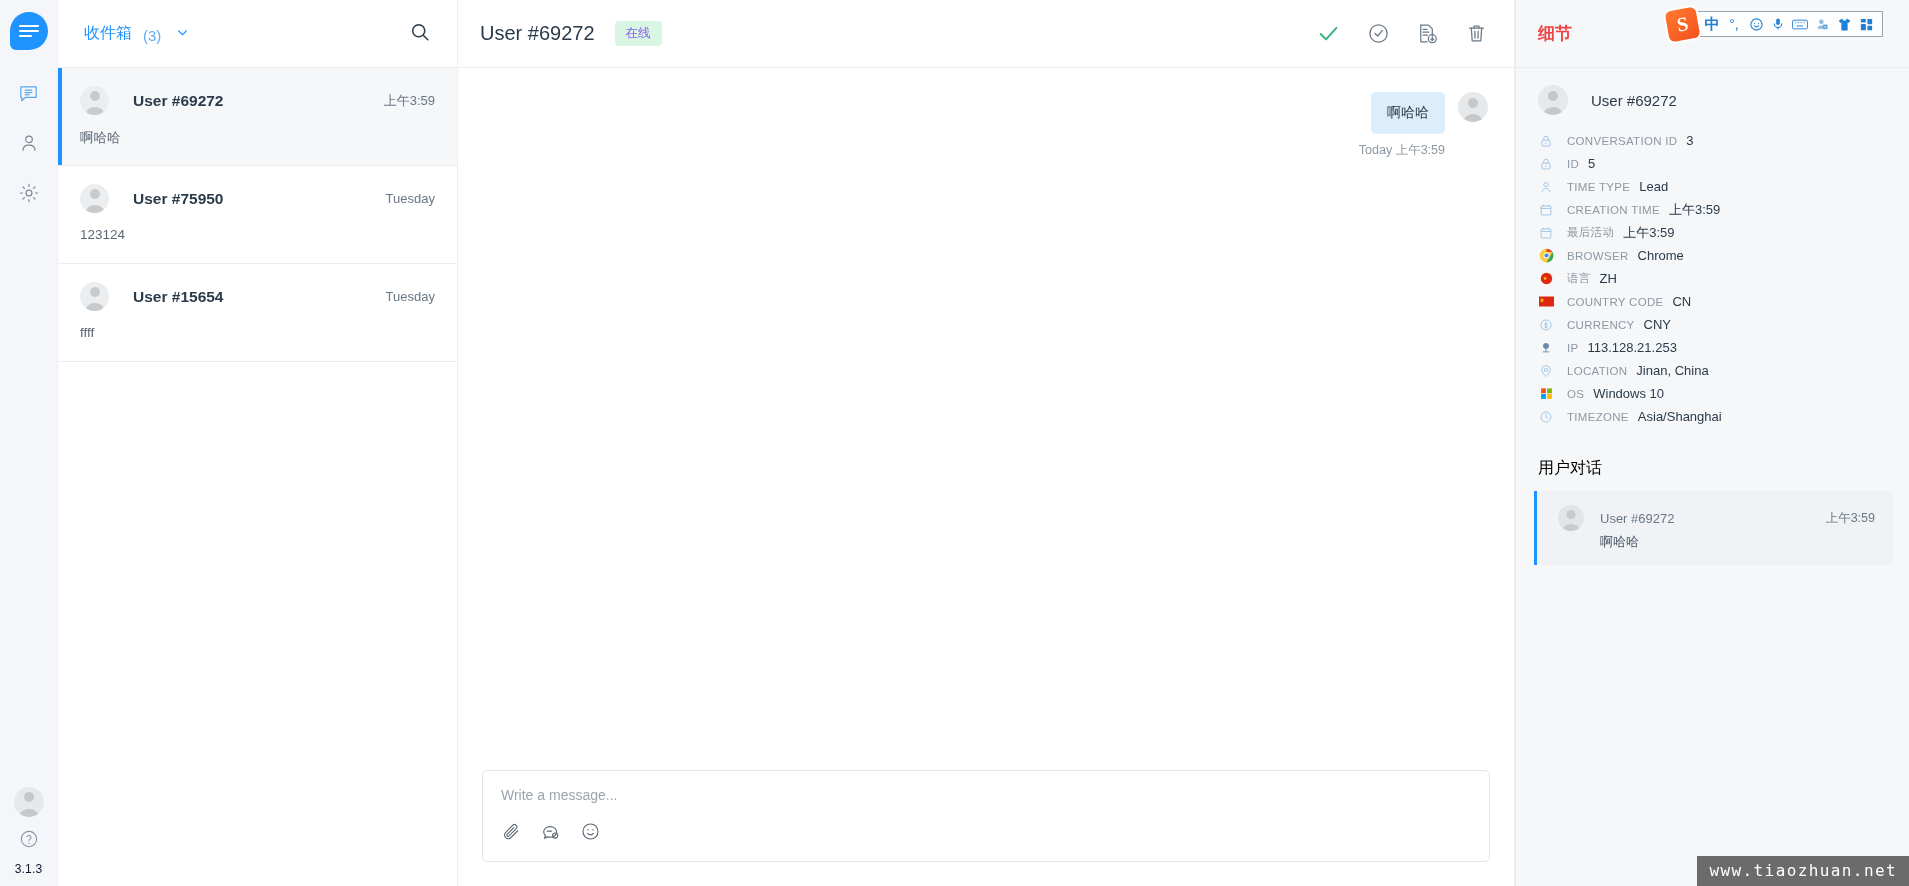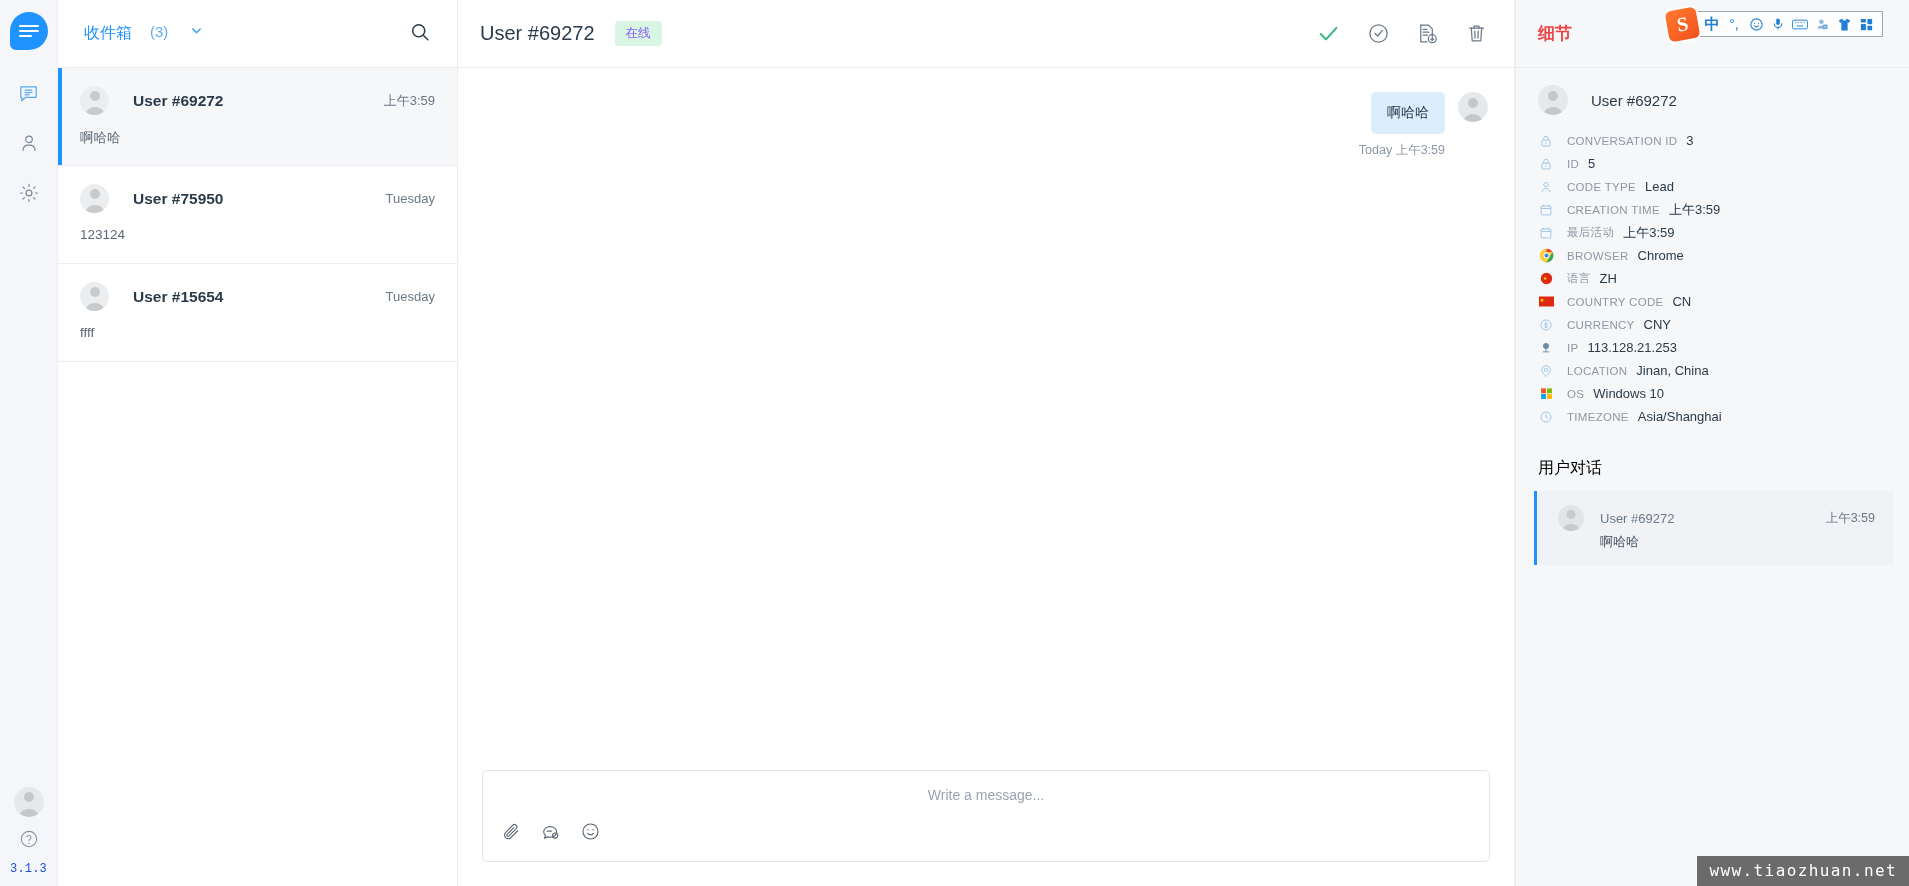--- a/index.html
+++ b/index.html
@@ -52,41 +52,40 @@
   .rail-bottom {
     position: absolute;
     bottom: 8px; left: 0; right: 0;
     display: flex; flex-direction: column; align-items: center;
   }
   .avwrap { position: relative; width: 30px; height: 30px; border-radius: 50%; background: #e6e8ea; overflow: hidden; margin-bottom: 12px; }
   .avwrap .h { position: absolute; left: 50%; top: 5px; transform: translateX(-50%); width: 10px; height: 10px; border-radius: 50%; background: #c5c8cb; }
   .avwrap .b { position: absolute; left: 50%; bottom: -6px; transform: translateX(-50%); width: 19px; height: 14px; border-radius: 50% 50% 0 0; background: #c5c8cb; }
   .rail-help { margin-bottom: 9px; }
   .rail-version {
-    font-size: 12px; color: #1d4ed8; letter-spacing: .2px;
+    font-size: 12px; color: #0f172a; letter-spacing: .2px;
     padding-bottom: 2px;
-    font-family: Liberation Mono, monospace;
   }
 
   
   .convlist {
     width: 400px; flex: 0 0 400px;
     background: #fff;
     border-right: 1px solid #eceef1;
     display: flex; flex-direction: column;
   }
   .convlist-head {
     height: 68px;
     display: flex; align-items: center; justify-content: space-between;
     padding: 0 26px 0 26px;
     border-bottom: 1px solid #eceef1;
   }
   .inbox-label {
     font-size: 16px; color: #1f93ff; cursor: pointer;
-    display: flex; align-items: flex-start; gap: 18px;
+    display: flex; align-items: flex-end; gap: 11px;
   }
   .inbox-count { color: #62abf2; font-size: 15px; }
   .chev { display: inline-block; margin-left: 3px; }
   .search-btn { cursor: pointer; display: flex; align-items: center; }
 
   .conv-item {
     position: relative;
     padding: 18px 22px 18px 22px;
     border-bottom: 1px solid #eceef1;
     cursor: pointer;
@@ -154,21 +153,21 @@
     position: relative; width: 30px; height: 30px; border-radius: 50%;
     background: #e6e8ea; overflow: hidden; flex: 0 0 30px;
   }
   .msg-avatar .h { position: absolute; left: 50%; top: 6px; transform: translateX(-50%); width: 10px; height: 10px; border-radius: 50%; background: #c5c8cb; }
   .msg-avatar .b { position: absolute; left: 50%; bottom: -5px; transform: translateX(-50%); width: 18px; height: 13px; border-radius: 50% 50% 0 0; background: #c5c8cb; }
   .msg-meta {
     text-align: right; padding-right: 43px; margin-top: 8px;
     font-size: 12.5px; color: #8d98a3;
   }
 
-  .composer-wrap { padding: 14px 24px 24px 24px; text-align: center; }
+  .composer-wrap { padding: 14px 24px 24px 24px; }
   .composer {
     border: 1px solid #e2e5e8; border-radius: 5px;
     background: #fff; padding: 16px 18px 12px 18px;
     min-height: 92px;
   }
   .composer-placeholder { font-size: 14px; color: #9aa4ae; }
   .composer-tools { display: flex; align-items: center; gap: 19px; margin-top: 18px; }
   .composer-tools .tool { cursor: pointer; display: flex; align-items: center; }
 
   
@@ -520,21 +519,21 @@
         <div class="attr-val">5</div>
       </div>
 
       <div class="attr-row">
         <div class="attr-ic">
           <svg width="14" height="14" viewBox="0 0 24 24" fill="none" stroke="#9cc3e8" stroke-width="1.6">
               <circle cx="12" cy="8" r="3.7"></circle>
               <path d="M5.6 20.2c0-3.5 2.9-5.5 6.4-5.5s6.4 2 6.4 5.5" stroke-linecap="round"></path>
             </svg>
         </div>
-        <div class="attr-key">CODE TYPE</div>
+        <div class="attr-key">TIME TYPE</div>
         <div class="attr-val">Lead</div>
       </div>
 
       <div class="attr-row">
         <div class="attr-ic">
           <svg width="14" height="14" viewBox="0 0 24 24" fill="none" stroke="#9cc3e8" stroke-width="1.6">
               <rect x="3.6" y="5" width="16.8" height="15.4" rx="1.6"></rect>
               <line x1="3.6" y1="9.4" x2="20.4" y2="9.4"></line>
               <line x1="7.8" y1="3.2" x2="7.8" y2="6.4"></line>
               <line x1="16.2" y1="3.2" x2="16.2" y2="6.4"></line>

